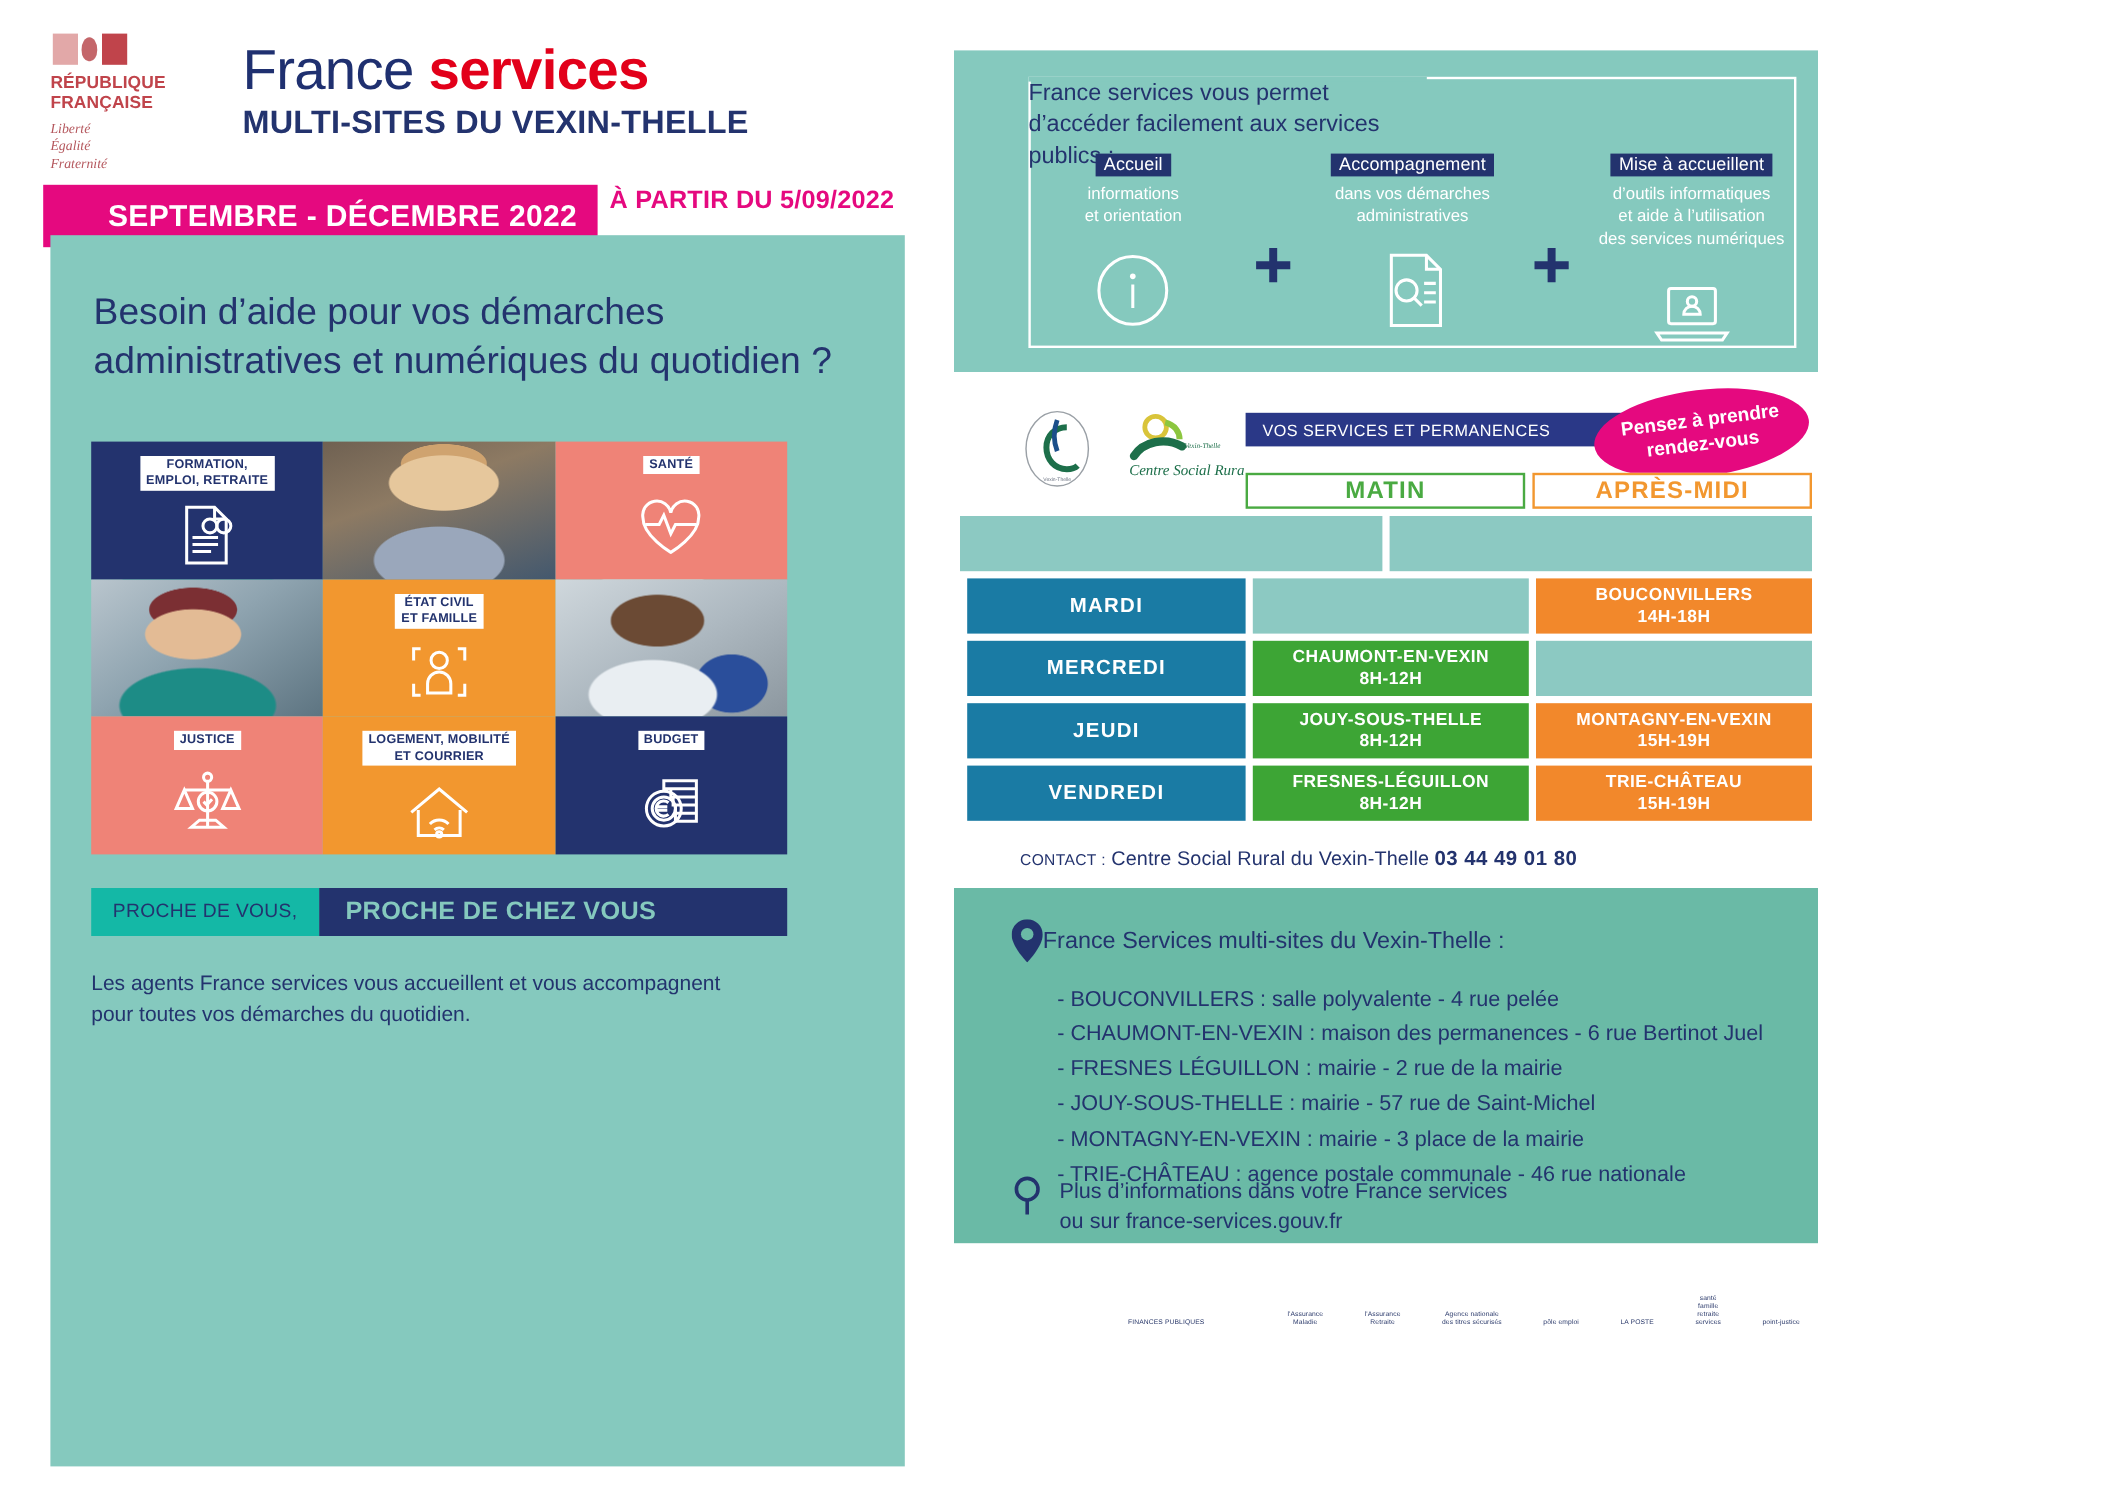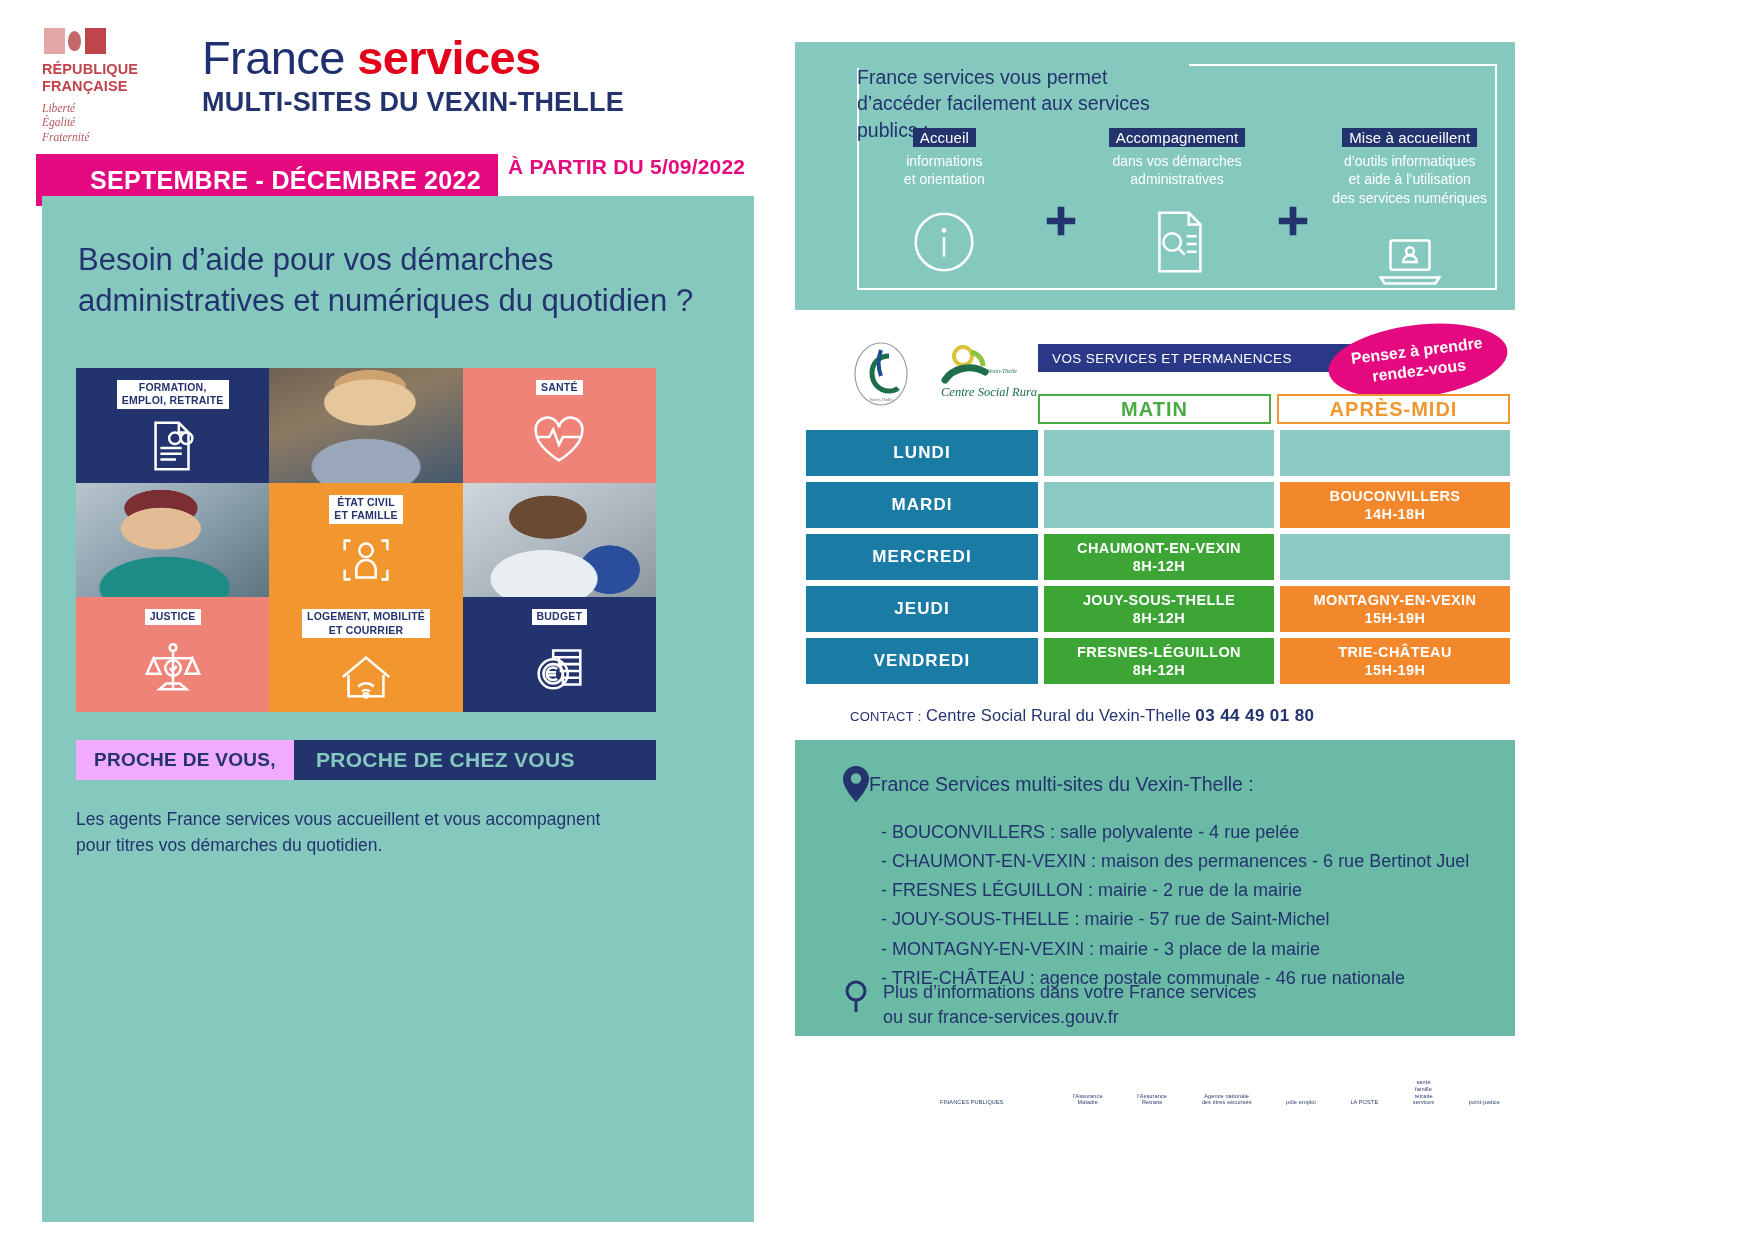--- a/index.html
+++ b/index.html
@@ -75,21 +75,21 @@
       radial-gradient(ellipse 26% 22% at 44% 22%, #7b2f33 0 72%, transparent 74%),
       radial-gradient(ellipse 52% 42% at 46% 92%, #1d8c86 0 64%, transparent 66%),
       linear-gradient(145deg, #b9c5cd 0%, #8fa4b0 45%, #5d7481 100%); }
   .photo-c { background:
       radial-gradient(ellipse 32% 30% at 44% 30%, #6b4a34 0 62%, transparent 64%),
       radial-gradient(ellipse 44% 40% at 42% 84%, #e9eef2 0 62%, transparent 64%),
       radial-gradient(ellipse 22% 30% at 76% 76%, #2a4e9b 0 70%, transparent 72%),
       linear-gradient(150deg, #cfd7dc 0%, #aeb9c1 50%, #8c979f 100%); }
 
   .slogan { position: absolute; left: 34px; top: 544px; display: flex; height: 40px; width: 580px; }
-  .slogan .sl-a { background: #f0abfc; color: #23336e; display: flex; align-items: center; padding: 0 18px; font-weight: 700; font-size: 19px; letter-spacing: .3px; }
+  .slogan .sl-a { background: #14b8a6; color: #23336e; display: flex; align-items: center; padding: 0 18px; font-weight: 400; font-size: 16px; letter-spacing: .3px; }
   .slogan .sl-b { background: #23336e; color: #85c9be; display: flex; align-items: center; padding: 0 22px; font-weight: 700; font-size: 21px; letter-spacing: .3px; flex: 1; }
 
   .left-foot { position: absolute; left: 34px; top: 610px; width: 560px; color: #23336e; font-size: 17.5px; line-height: 1.5; }
 
   
   .right-col { position: absolute; left: 790px; top: 0; width: 964px; height: 1240px; }
 
   .access-card { position: absolute; left: 5px; top: 42px; width: 720px; height: 268px; background: #85c9be; }
   .access-title { position: absolute; left: 62px; top: 22px; color: #23336e; font-size: 19.5px; line-height: 1.35; width: 330px; }
   .access-frame { position: absolute; left: 62px; top: 22px; width: 640px; height: 226px; border: 2px solid #fff; border-left: 2px solid #fff; }
@@ -292,21 +292,21 @@
             </svg>
           </div>
         </div>
       </div>
 
       <div class="slogan">
         <div class="sl-a">PROCHE DE VOUS,</div>
         <div class="sl-b">PROCHE DE CHEZ VOUS</div>
       </div>
 
-      <div class="left-foot">Les agents France services vous accueillent et vous accompagnent pour titres vos démarches du quotidien.</div>
+      <div class="left-foot">Les agents France services vous accueillent et vous accompagnent pour toutes vos démarches du quotidien.</div>
     </div>
   </div>
 
   <div class="right-col">
 
     <div class="access-card">
       <div class="access-frame"></div>
       <div class="access-title">France services vous permet d’accéder facilement aux services publics :</div>
 
       <div class="access-cols">
@@ -395,21 +395,20 @@
         <span>rendez-vous</span>
       </div>
 
       <div class="sched">
         <div class="sched-head">
           <div class="hcell am">MATIN</div>
           <div class="hcell pm">APRÈS-MIDI</div>
         </div>
 
         <div class="sched-row r-h">
-          <div class="day">LUNDI</div>
           <div class="slot">
             <span></span>
             <span></span>
           </div>
           <div class="slot">
             <span></span>
             <span></span>
           </div>
         </div>
 

